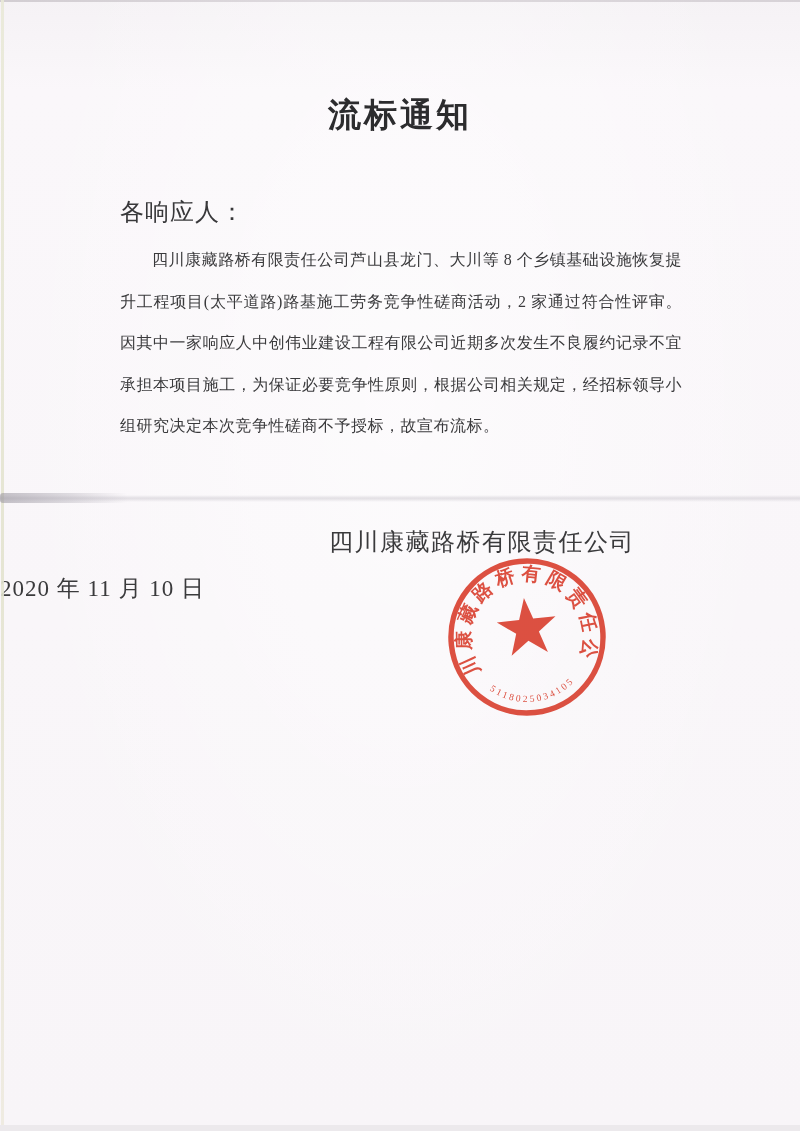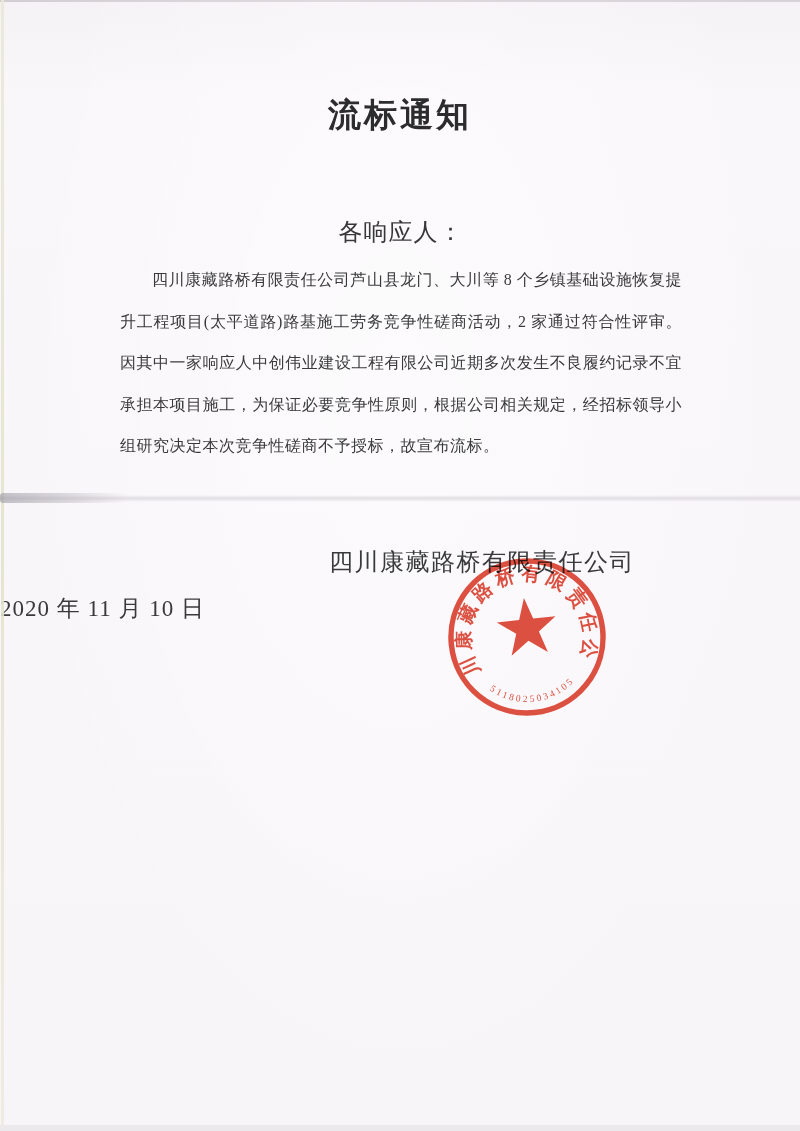--- a/index.html
+++ b/index.html
@@ -39,26 +39,25 @@
   .doc-title {
     margin: 0; padding-top: 93px;
     text-align: center;
     font-family: "Liberation Sans", "DejaVu Sans", sans-serif;
     font-weight: 700;
     font-size: 33px;
     letter-spacing: 3px;
     color: #2c2c2e;
   }
   .salutation {
-    margin: 80px 118px 0 120px;
+    margin: 60px 118px 0 120px;
     font-size: 24px;
     line-height: 28px;
     letter-spacing: 1px;
     color: #38383a;
-    text-align: center;
   }
   .body-paragraph {
     margin: 13px 118px 0 120px;
     font-size: 16px;
     line-height: 41.5px;
     letter-spacing: 0.5px;
     text-align: justify;
     text-indent: 2em;
     color: #3a3a3c;
   }

